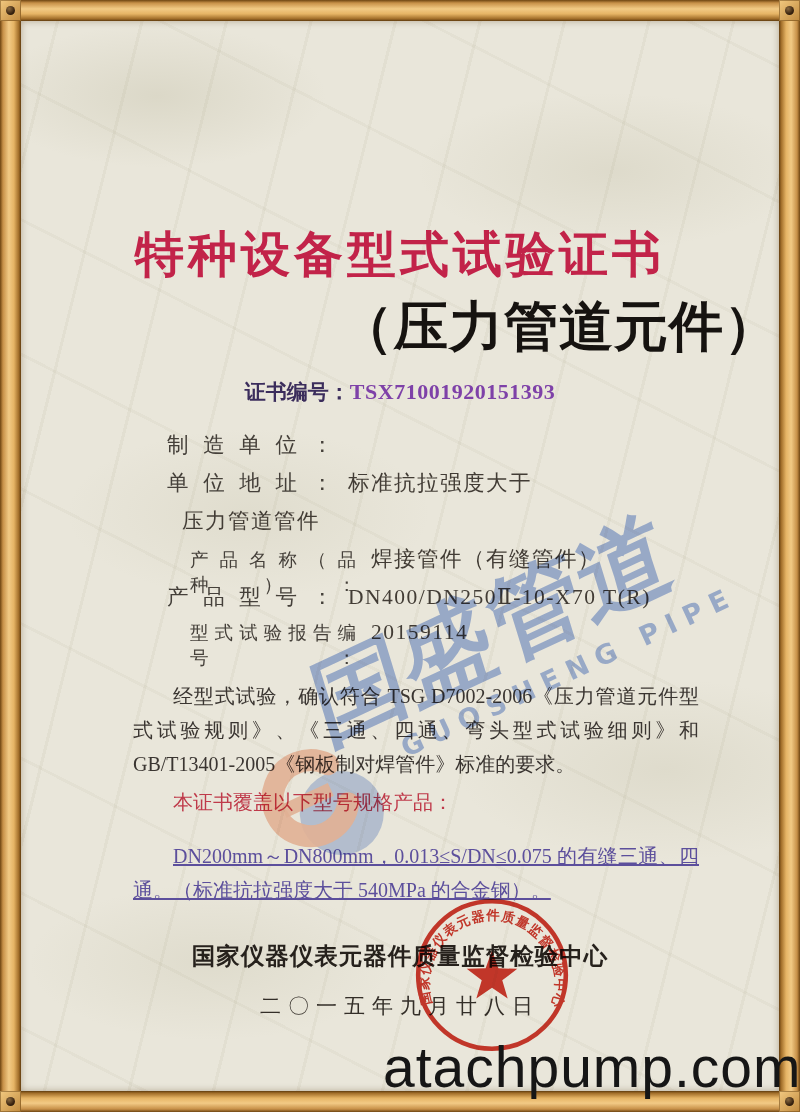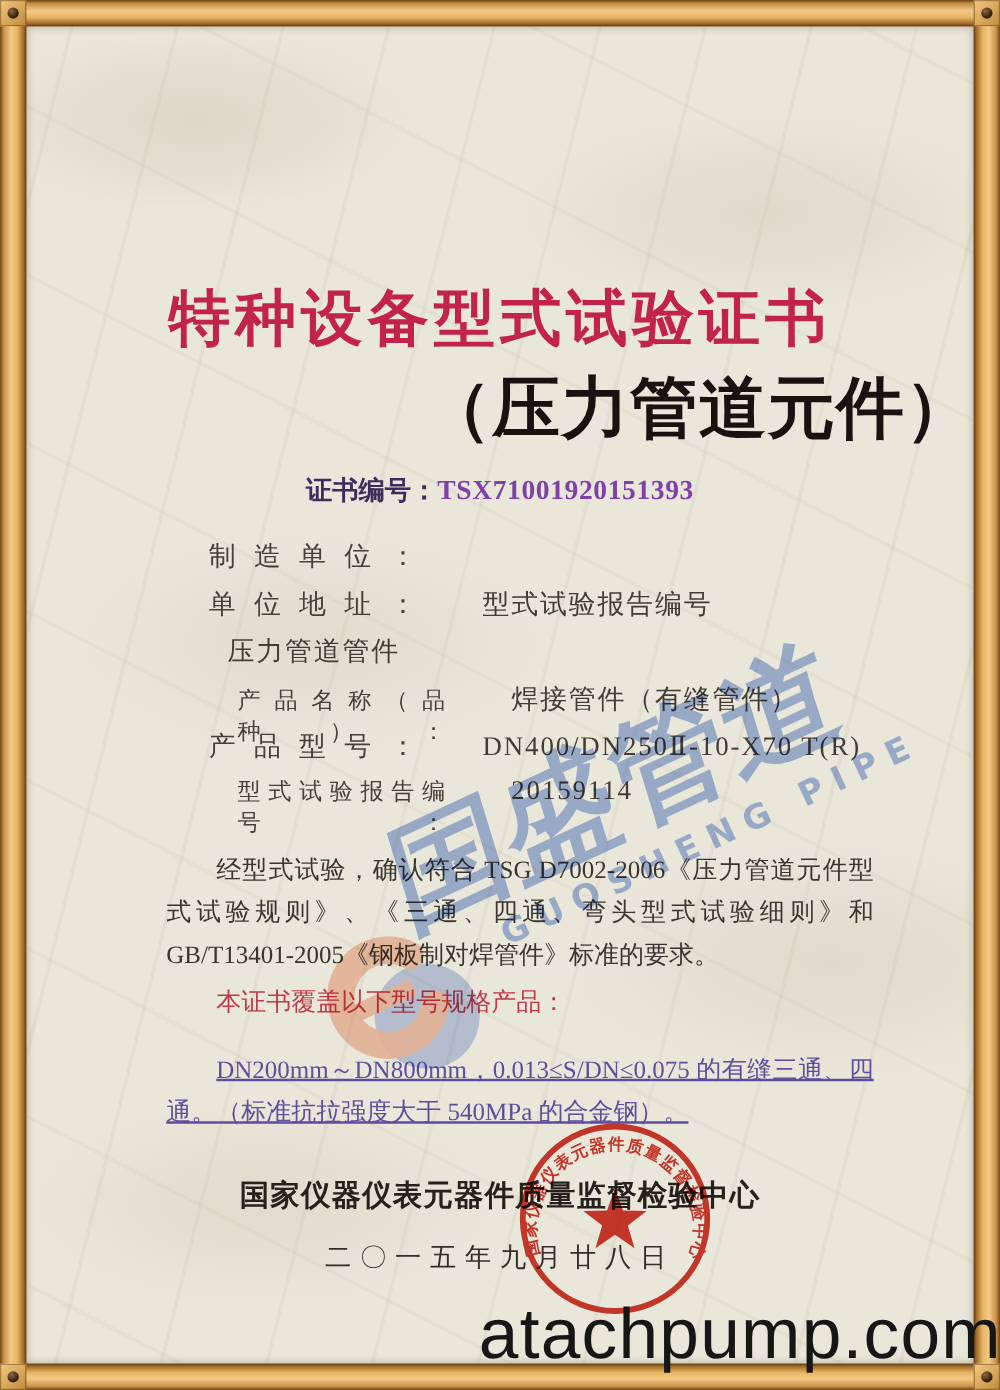--- a/index.html
+++ b/index.html
@@ -50,21 +50,21 @@
   .subtitle { position:absolute; left:0; right:0; top:270px; z-index:4;
     text-align:right; font-size:54px; font-weight:700; letter-spacing:1px;
     color:#161310; }
   .certno { position:absolute; left:0; right:0; top:357px; z-index:4;
     text-align:center; font-size:21px; }
   .certno .lab { font-weight:700; color:#3b2d5c; }
   .certno .num { font-weight:700; color:#7e41a8; font-size:22px; letter-spacing:.5px; }
 
   .fields { position:absolute; left:146px; top:409px; z-index:4; }
   .f-row { display:flex; align-items:baseline; height:22px; margin-bottom:16px;
-    font-size:21.5px; color:#45403a;gap:38px; }
+    font-size:21.5px; color:#45403a; }
   .f-label { width:166px; text-align:justify; text-align-last:justify; letter-spacing:0; }
   .f-label.small { font-size:18.5px;margin-left:23px; }
   .f-value { margin-left:15px; letter-spacing:1.5px; color:#423c35; white-space:nowrap; }
 
   .paras { position:absolute; left:112px; width:566px; top:658px; z-index:4;
     font-size:20px; line-height:34px; text-align:justify; color:#3a3531; }
   .paras p { margin:0; text-indent:2em; }
   .paras p.red    { color:#bf3a4a; margin-top:4px; }
   .paras p.purple { color:#5c4f9c; margin-top:20px;text-decoration:underline; }
 
@@ -115,21 +115,21 @@
     <div class="certno">
       <span class="lab">证书编号：</span><span class="num">TSX71001920151393</span>
     </div>
 
     <div class="fields">
       <div class="f-row">
         <span class="f-label">制造单位：</span>
       </div>
       <div class="f-row">
         <span class="f-label">单位地址：</span>
-        <span class="f-value">型式试验报告编号</span>
+        <span class="f-value">标准抗拉强度大于</span>
       </div>
       <div class="f-row">
         <span class="f-value">压力管道管件</span>
       </div>
       <div class="f-row">
         <span class="f-label small">产品名称（品种）：</span>
         <span class="f-value">焊接管件（有缝管件）</span>
       </div>
       <div class="f-row">
         <span class="f-label">产品型号：</span>

